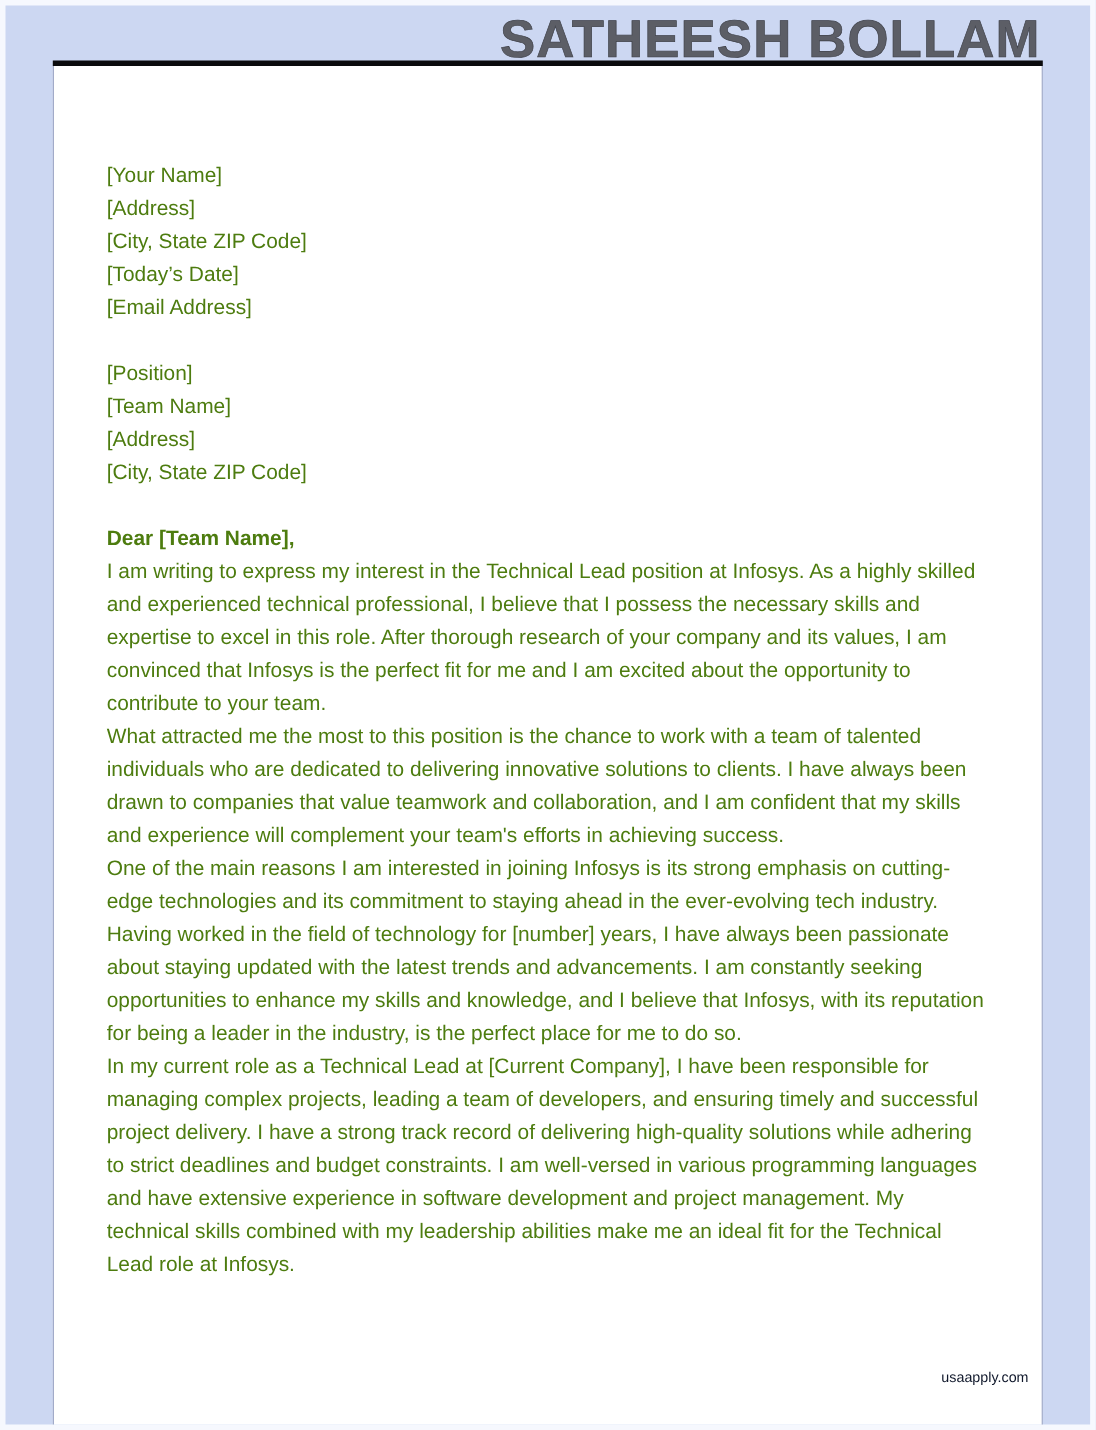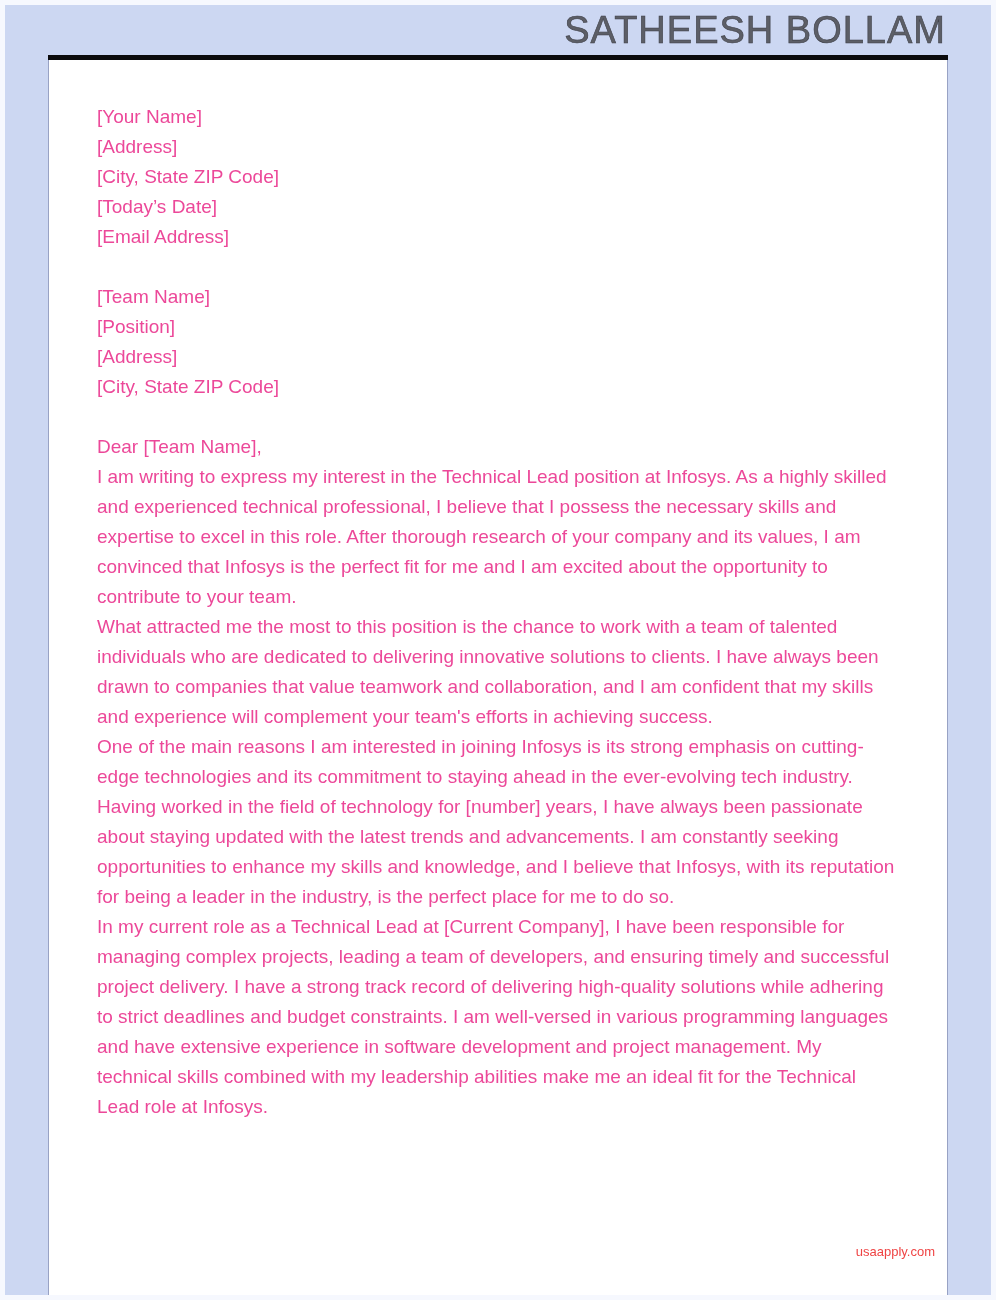--- a/index.html
+++ b/index.html
@@ -17,22 +17,22 @@
     border: 5px solid #f6f8fe;
   }
   .header {
     height: 50px;
     position: relative;
   }
   .brand-name {
     position: absolute;
     right: 45px;
     top: 4px;
-    font-size: 38px;
-    font-weight: 400;
+    font-size: 48px;
+    font-weight: 700;
     letter-spacing: 1px;
     color: #5c5e66;
     -webkit-text-stroke: 0.6px #3c3e46;
     white-space: nowrap;
   }
   .divider {
     margin: 0 43px;
     height: 5px;
     background: #0b0b0d;
   }
@@ -42,32 +42,33 @@
     background: #ffffff;
     border-left: 1px solid #98a2c4;
     border-right: 1px solid #98a2c4;
     position: relative;
     padding: 42px 48px 0 48px;
   }
   .letter {
     width: 800px;
     font-size: 19px;
     line-height: 30px;
-    color: #ec4899;
+    color: #4d7c0f;
+    margin-top: 43px;
   }
   .letter p { margin: 0; }
   .block { margin-bottom: 30px; }
-  .salutation { margin-bottom: 30px; }
+  .salutation { margin-bottom: 30px; font-weight: bold; }
   .para { margin-bottom: 30px; }
   .watermark {
     position: absolute;
     right: 12px;
     bottom: 36px;
     font-size: 13px;
-    color: #ef4444;
+    color: #0f172a;
   }
 </style>
 </head>
 <body>
 
 <div class="canvas">
 
   <div class="header">
     <div class="brand-name">SATHEESH BOLLAM</div>
   </div>
@@ -79,22 +80,22 @@
 
       <div class="block">
         <p>[Your Name]</p>
         <p>[Address]</p>
         <p>[City, State ZIP Code]</p>
         <p>[Today’s Date]</p>
         <p>[Email Address]</p>
       </div>
 
       <div class="block">
+        <p>[Position]</p>
         <p>[Team Name]</p>
-        <p>[Position]</p>
         <p>[Address]</p>
         <p>[City, State ZIP Code]</p>
       </div>
 
       <p class="salutation">Dear [Team Name],</p>
 
       <p class="para">I am writing to express my interest in the Technical Lead position at Infosys. As a highly skilled and experienced technical professional, I believe that I possess the necessary skills and expertise to excel in this role. After thorough research of your company and its values, I am convinced that Infosys is the perfect fit for me and I am excited about the opportunity to contribute to your team.</p>
       <p class="para">What attracted me the most to this position is the chance to work with a team of talented individuals who are dedicated to delivering innovative solutions to clients. I have always been drawn to companies that value teamwork and collaboration, and I am confident that my skills and experience will complement your team's efforts in achieving success.</p>
       <p class="para">One of the main reasons I am interested in joining Infosys is its strong emphasis on cutting-edge technologies and its commitment to staying ahead in the ever-evolving tech industry. Having worked in the field of technology for [number] years, I have always been passionate about staying updated with the latest trends and advancements. I am constantly seeking opportunities to enhance my skills and knowledge, and I believe that Infosys, with its reputation for being a leader in the industry, is the perfect place for me to do so.</p>
       <p class="para">In my current role as a Technical Lead at [Current Company], I have been responsible for managing complex projects, leading a team of developers, and ensuring timely and successful project delivery. I have a strong track record of delivering high-quality solutions while adhering to strict deadlines and budget constraints. I am well-versed in various programming languages and have extensive experience in software development and project management. My technical skills combined with my leadership abilities make me an ideal fit for the Technical Lead role at Infosys.</p>

